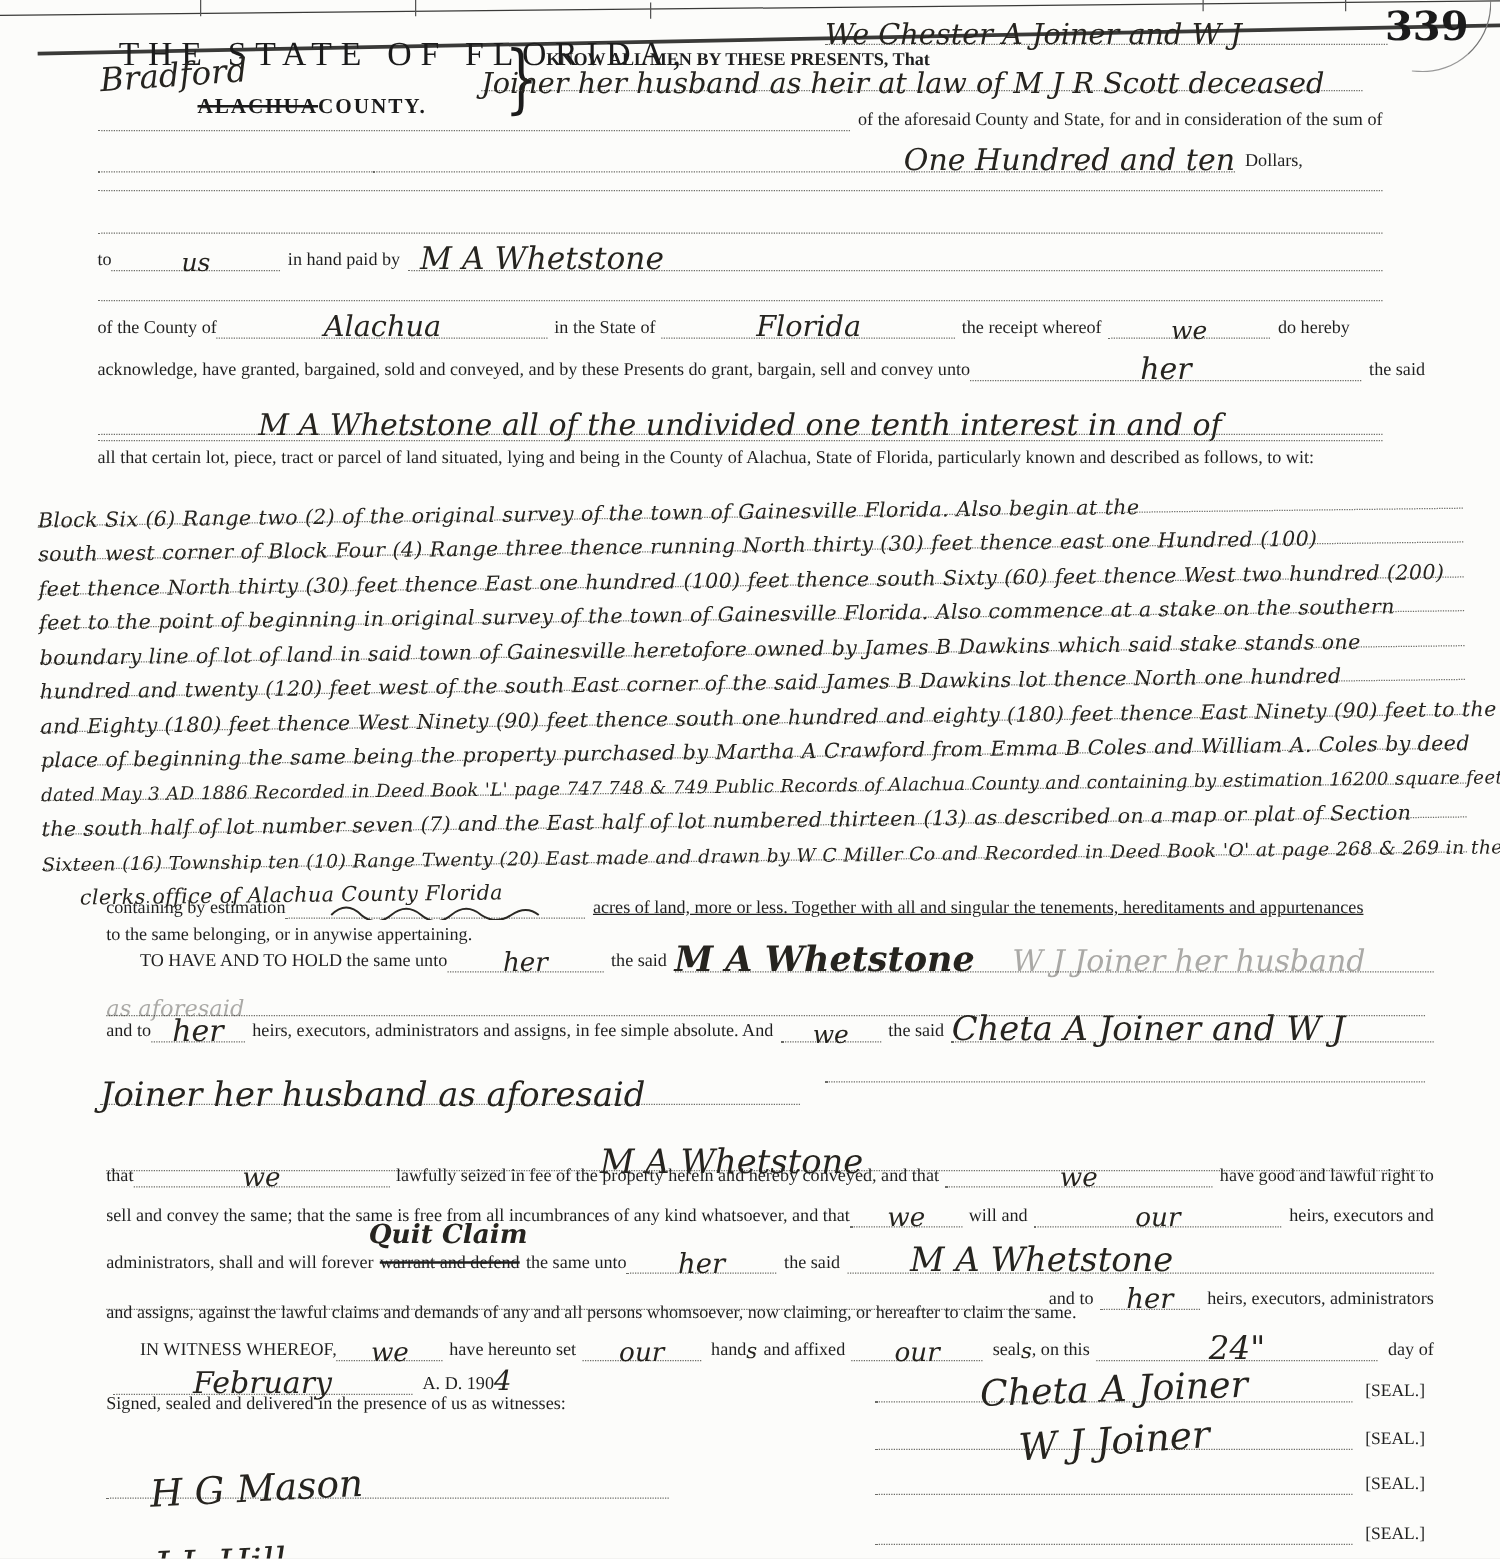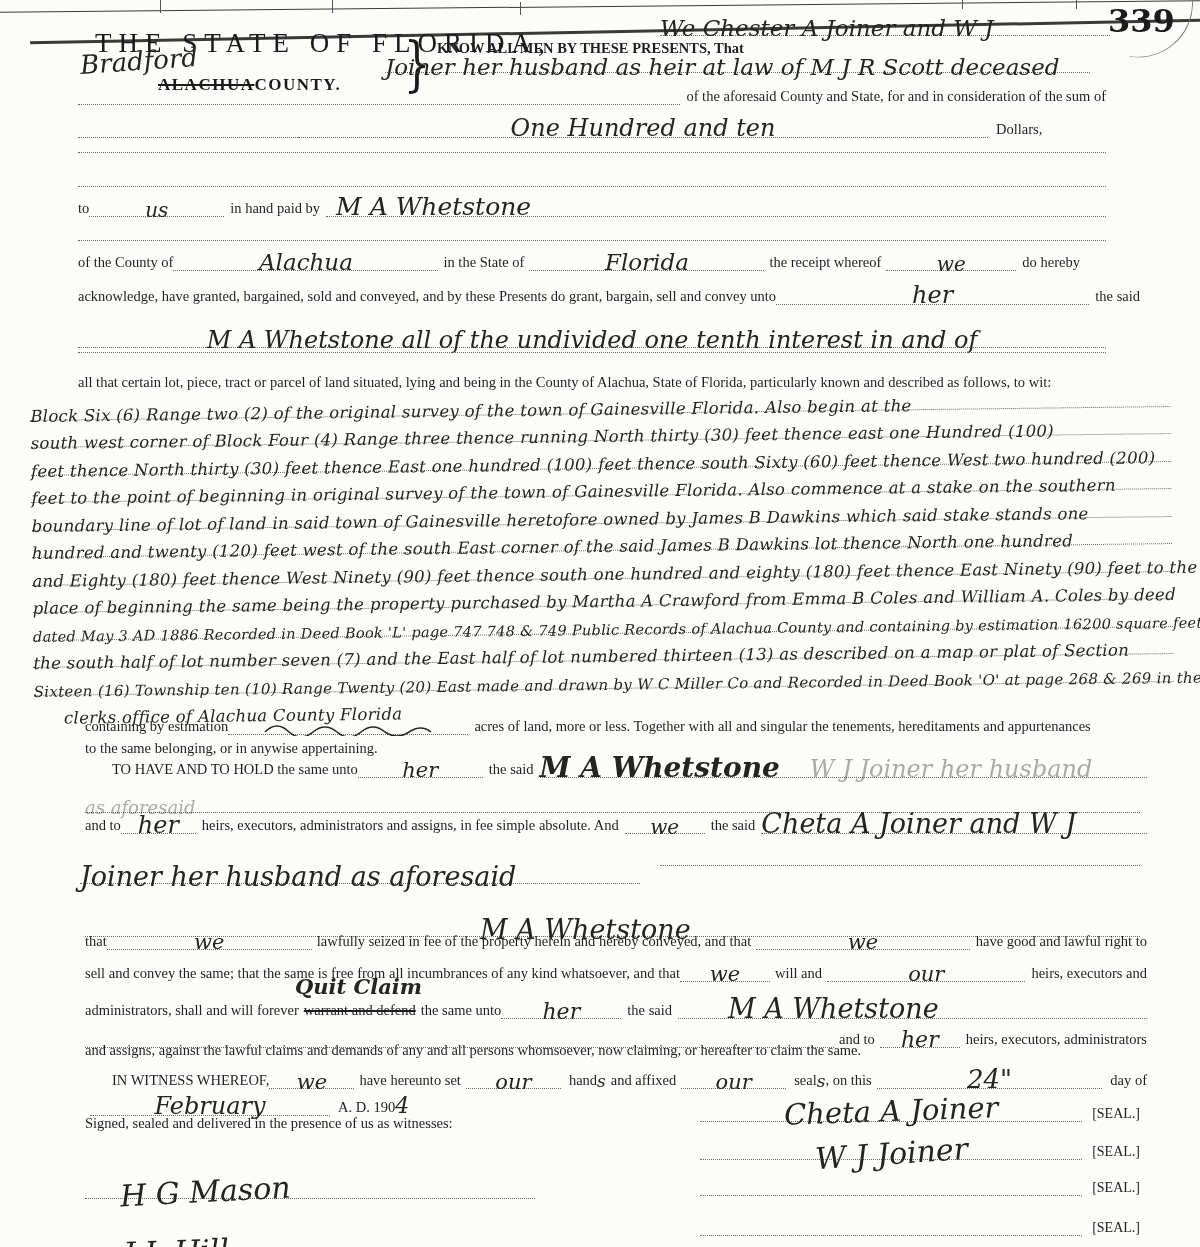--- a/index.html
+++ b/index.html
@@ -67,21 +67,21 @@
     <span class="fill dotted"></span>
     <span class="pr" style="padding-left:6px;">of the aforesaid County and State, for and in consideration of the sum of</span>
   </div>
 
   <div class="row dotted" style="left:385px;top:57px;width:705px;">
     <span class="hw" style="font-size:23px;margin-bottom:-6px;">Joiner her husband as heir at law of M J R Scott deceased</span>
   </div>
 
   <div class="row" style="left:78px;top:118px;width:1028px;">
     <span class="blank dotted" style="width:220px;"></span>
-    <span class="blank dotted" style="width:690px;">
+    <span class="blank dotted" style="width:690px;justify-content:flex-end;">
       <span class="hw" style="font-size:24px;">One Hundred and ten</span>
     </span>
     <span class="pr" style="padding-left:8px;">Dollars,</span>
   </div>
   <div class="row dotted" style="left:78px;top:152px;width:1028px;"></div>
   <div class="row dotted" style="left:78px;top:186px;width:1028px;"></div>
 
   <div class="row" style="left:78px;top:196px;width:1028px;">
     <span class="pr">to</span>
     <span class="blank dotted" style="width:135px;">
@@ -115,21 +115,21 @@
     <span class="blank dotted fill">
       <span class="hw" style="font-size:24px;">her</span>
     </span>
     <span class="pr" style="padding-left:6px;">the said</span>
   </div>
   <div class="row dotted" style="left:78px;top:330px;width:1028px;">
     <span class="hw" style="font-size:24px;margin:0 auto -5px;">M A Whetstone all of the undivided one tenth interest in and of</span>
   </div>
   <div class="row dotted" style="left:78px;top:352px;width:1028px;"></div>
 
-  <div class="row" style="left:78px;top:374px;">
+  <div class="row" style="left:78px;top:358px;">
     <span class="pr">all that certain lot, piece, tract or parcel of land situated, lying and being in the County of Alachua, State of Florida, particularly known and described as follows, to wit:</span>
   </div>
 
   <div class="desc" style="position:absolute;left:32px;top:386px;width:1140px;transform:rotate(-0.7deg);">
     <div class="row dotted" style="position:relative;height:26.5px;width:1140px;">
         <span class="hw" style="margin-bottom:-5px;">Block Six (6) Range two (2) of the original survey of the town of Gainesville Florida.  Also begin at the</span>
       </div>
     <div class="row dotted" style="position:relative;height:26.5px;width:1140px;">
         <span class="hw" style="margin-bottom:-5px;">south west corner of Block Four (4) Range three thence running North thirty (30) feet thence east one Hundred (100)</span>
       </div>
@@ -165,21 +165,21 @@
       </div>
   </div>
 
   <div class="row" style="left:85px;top:718px;width:1062px;">
     <span class="pr">containing by estimation</span>
     <span class="blank dotted" style="width:240px;">
       <svg class="squiggle" width="170" height="14" viewBox="0 0 170 14">
         <path d="M2 10 q12 -12 24 0 q12 10 24 0 q12 -10 24 0 q12 10 24 0 q12 -10 24 0 q12 8 24 0 t22 0" fill="none" stroke="#2a2823" stroke-width="1.6"></path>
       </svg>
     </span>
-    <span class="pr" style="padding-left:6px;">acres of land, more or less.   Together with all and singular the tenements, hereditaments and appurtenances</span>
+    <span class="pr" style="padding-left:6px;text-decoration:underline;">acres of land, more or less.   Together with all and singular the tenements, hereditaments and appurtenances</span>
   </div>
   <div class="row" style="left:85px;top:740px;">
     <span class="pr">to the same belonging, or in anywise appertaining.</span>
   </div>
 
   <div class="row" style="left:112px;top:755px;width:1035px;">
     <span class="pr prb" style="font-weight:normal;">TO HAVE AND TO HOLD the same unto</span>
     <span class="blank dotted" style="width:125px;">
       <span class="hw" style="font-size:21px;">her</span>
     </span>

